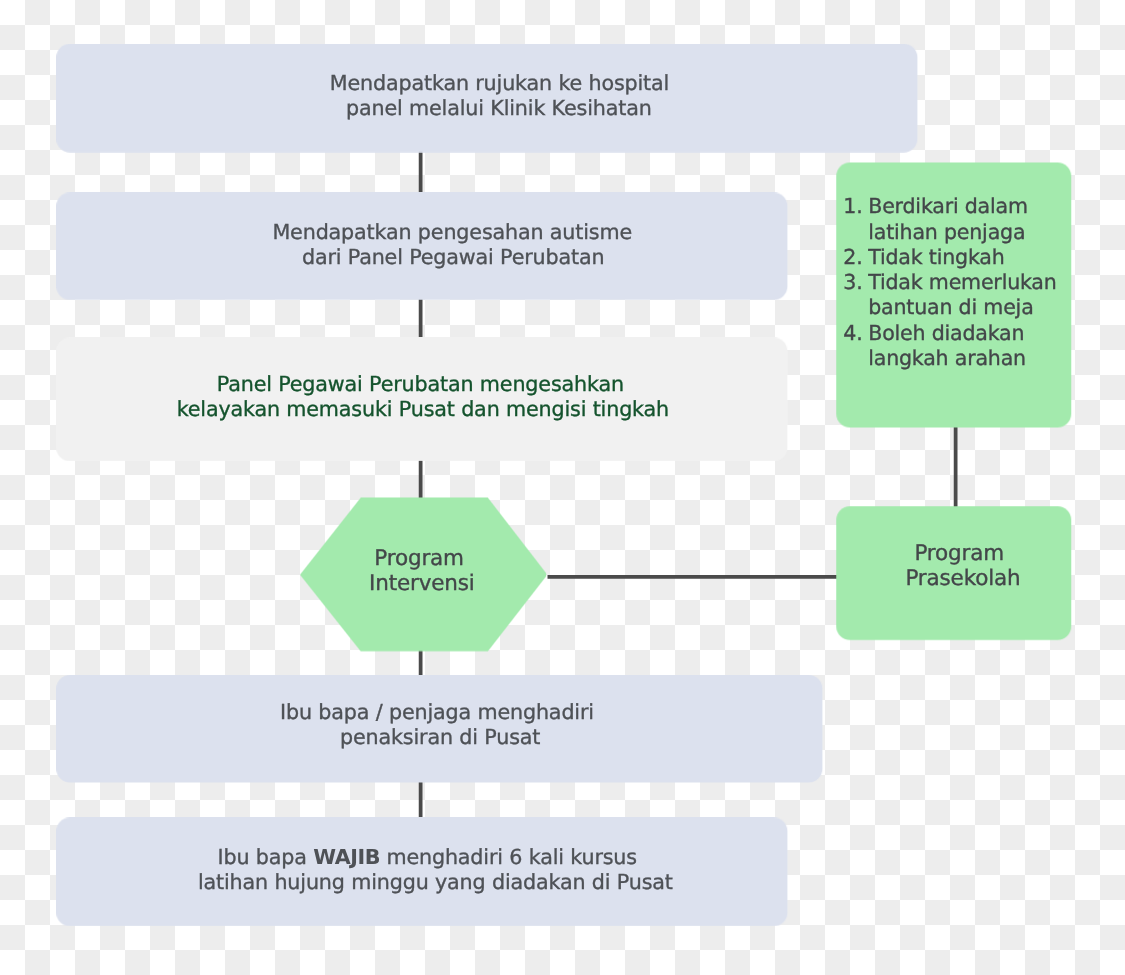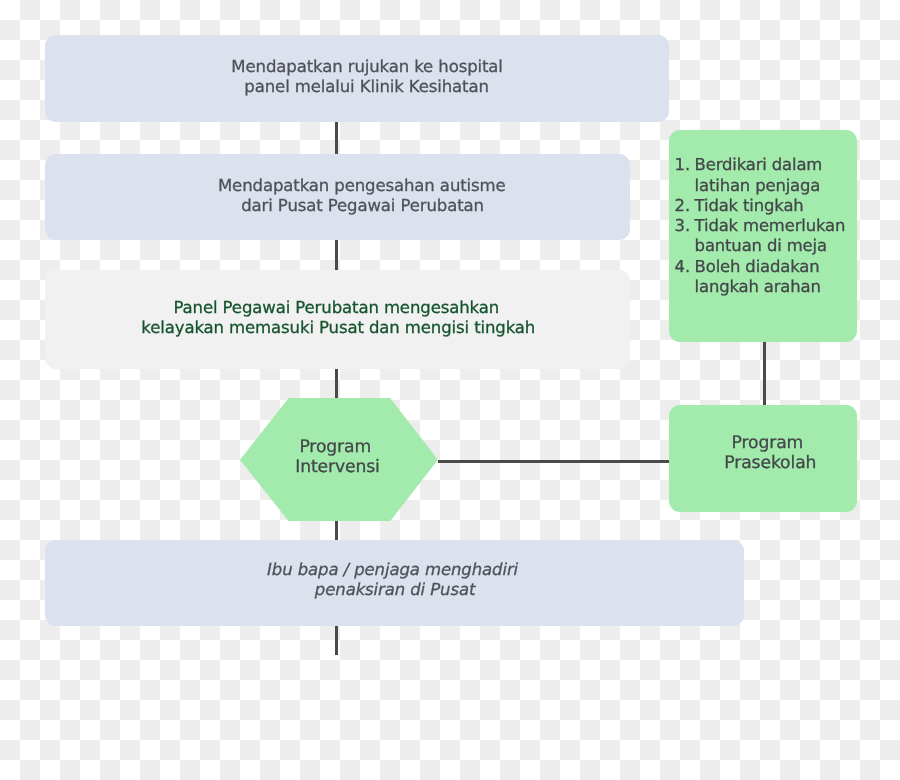--- a/index.html
+++ b/index.html
@@ -47,58 +47,64 @@
 <div id="canvas">
 
   <div class="conn" style="left:334.7px;top:121px;width:3.3px;height:34px;"></div>
   <div class="conn" style="left:334.7px;top:239px;width:3.3px;height:32px;"></div>
   <div class="conn" style="left:334.7px;top:368px;width:3.3px;height:32px;"></div>
   <div class="conn" style="left:334.7px;top:520px;width:3.3px;height:21px;"></div>
   <div class="conn" style="left:334.7px;top:625px;width:3.3px;height:30px;"></div>
   <div class="conn" style="left:762.8px;top:341px;width:3.3px;height:65px;"></div>
   <div class="conn" style="left:438.4px;top:459.6px;width:231.3px;height:3.3px;"></div>
 
-  <div class="node bluebox" style="left:44.6px;top:35.2px;width:624px;height:87.2px;">
+  <div class="node bluebox" style="left:44.6px;top:35.2px;width:689px;height:87.2px;">
     <div class="label t16" style="top:22px;margin-left:20px;">
       <span class="ln" style="margin-left:1px;">Mendapatkan rujukan ke hospital</span>
       <span class="ln">panel melalui Klinik Kesihatan</span>
     </div>
   </div>
 
   <div class="node bluebox" style="left:44.6px;top:154.1px;width:585.4px;height:86.1px;">
     <div class="label t16" style="top:21.5px;margin-left:49px;">
       <span class="ln">Mendapatkan pengesahan autisme</span>
-      <span class="ln" style="margin-left:1.5px;">dari Pusat Pegawai Perubatan</span>
+      <span class="ln" style="margin-left:1.5px;">dari Panel Pegawai Perubatan</span>
     </div>
   </div>
 
   <div class="node greybox" style="left:44.6px;top:270.1px;width:585.4px;height:99.4px;">
     <div class="label t16" style="top:28px;margin-left:-1px;">
       <span class="ln" style="margin-left:-1px;">Panel Pegawai Perubatan mengesahkan</span>
       <span class="ln" style="margin-left:3px;">kelayakan memasuki Pusat dan mengisi tingkah</span>
     </div>
   </div>
 
   <div class="hexnode" style="left:239.5px;top:397.7px;width:198px;height:123.2px;">
     <svg class="hexshape" viewBox="0 0 198 123.2" preserveAspectRatio="none">
       <polygon points="0,61.8 48.7,0 150.2,0 198,61.8 150.2,123.2 48.7,123.2" fill="#a3eaad"></polygon>
     </svg>
     <div class="label t17" style="top:39.3px;margin-left:-2.5px;">
       <span class="ln" style="margin-left:-4px;">Program</span>
       <span class="ln" style="margin-left:0.5px;">Intervensi</span>
     </div>
   </div>
 
-  <div class="node bluebox" style="left:44.6px;top:540.2px;width:699px;height:86.1px;font-style:italic;">
+  <div class="node bluebox" style="left:44.6px;top:540.2px;width:613px;height:86.1px;">
     <div class="label t16" style="top:19.7px;margin-left:-1px;">
       <span class="ln" style="margin-left:-2px;">Ibu bapa / penjaga menghadiri</span>
       <span class="ln" style="margin-left:3px;">penaksiran di Pusat</span>
     </div>
   </div>
 
+  <div class="node bluebox" style="left:44.6px;top:654.1px;width:585.4px;height:87.1px;">
+    <div class="label t16" style="top:22px;margin-left:13px;">
+      <span class="ln" style="margin-left:-4px;"><span>Ibu bapa </span><span class="bold">WAJIB</span><span> menghadiri 6 kali kursus</span></span>
+      <span class="ln" style="margin-left:9px;">latihan hujung minggu yang diadakan di Pusat</span>
+    </div>
+  </div>
 
   <div class="node greenbox" style="left:668.6px;top:130.1px;width:188px;height:211.9px;">
     <div class="clist" style="position:absolute;left:6px;top:25.4px;right:2px;">
       <div class="crow">
         <div class="cnum">1.</div>
         <div class="ctext">
             <span class="ln">Berdikari dalam</span>
             <span class="ln">latihan penjaga</span>
           </div>
       </div>

